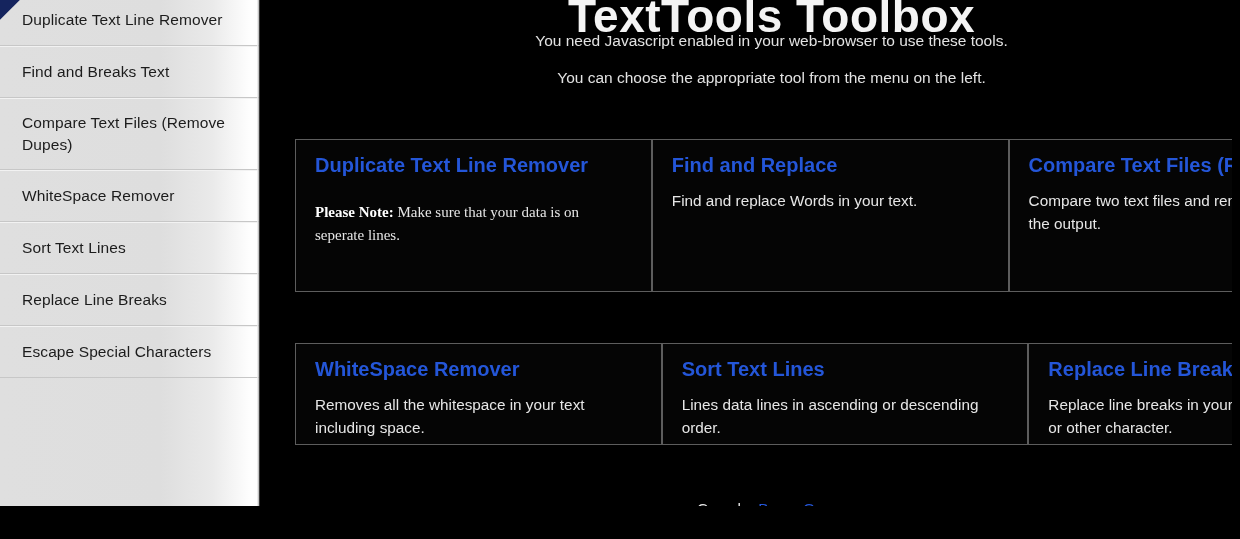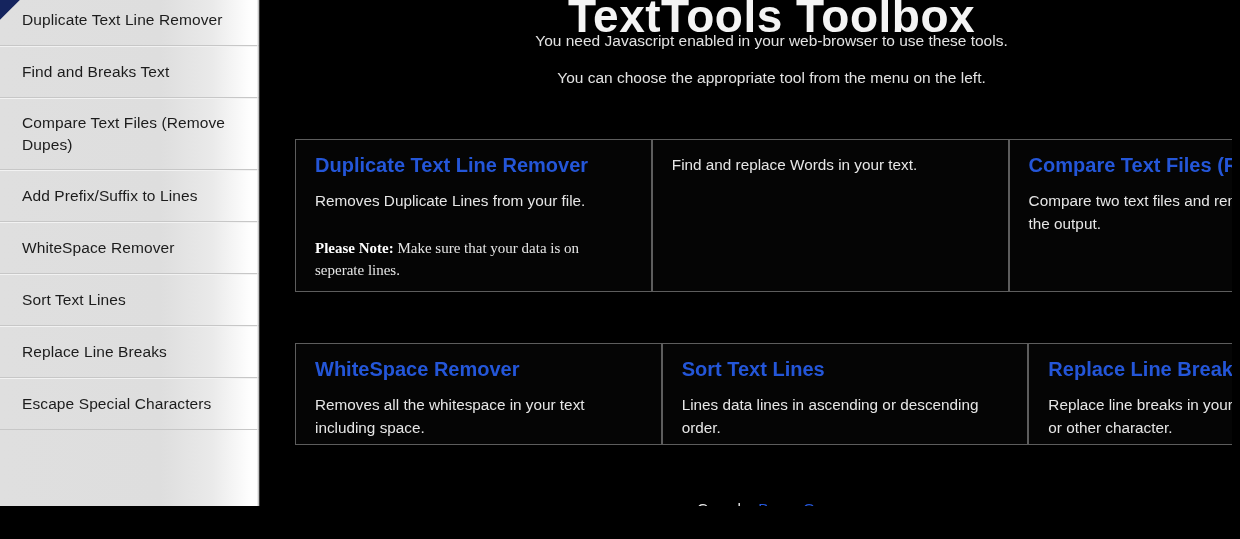--- a/index.html
+++ b/index.html
@@ -199,23 +199,20 @@
       <li class="sidebar-item">
         <span class="sidebar-item-label">Duplicate Text Line Remover</span>
       </li>
       <li class="sidebar-item">
         <span class="sidebar-item-label">Find and Breaks Text</span>
       </li>
       <li class="sidebar-item">
         <span class="sidebar-item-label">Compare Text Files (Remove Dupes)</span>
       </li>
       <li class="sidebar-item">
-        <span class="sidebar-item-label">Add Prefix/Suffix to Lines</span>
-      </li>
-      <li class="sidebar-item">
         <span class="sidebar-item-label">WhiteSpace Remover</span>
       </li>
       <li class="sidebar-item">
         <span class="sidebar-item-label">Sort Text Lines</span>
       </li>
       <li class="sidebar-item">
         <span class="sidebar-item-label">Replace Line Breaks</span>
       </li>
       <li class="sidebar-item">
         <span class="sidebar-item-label">Escape Special Characters</span>
@@ -229,25 +226,25 @@
     <h1 class="page-title">TextTools Toolbox</h1>
     <div class="subtitle subtitle-1">You need Javascript enabled in your web-browser to use these tools.</div>
     <div class="subtitle subtitle-2">You can choose the appropriate tool from the menu on the left.</div>
 
     <div class="card-grid">
 
       <div class="card-row row-1">
 
         <div class="card row1">
           <div class="card-title">Duplicate Text Line Remover</div>
-          <p class="card-desc">Removes Duplicate Lines from your file.</p>
           <p class="card-note"><b>Please Note:</b><span> Make sure that your data is on seperate lines.</span></p>
         </div>
 
         <div class="card row1">
+          <div class="card-title">Find and Replace</div>
           <p class="card-desc">Find and replace Words in your text.</p>
         </div>
 
         <div class="card row1">
           <div class="card-title">Compare Text Files (Remove Dupes)</div>
           <p class="card-desc">Compare two text files and remove duplicates from the output.</p>
         </div>
 
       </div>
 

